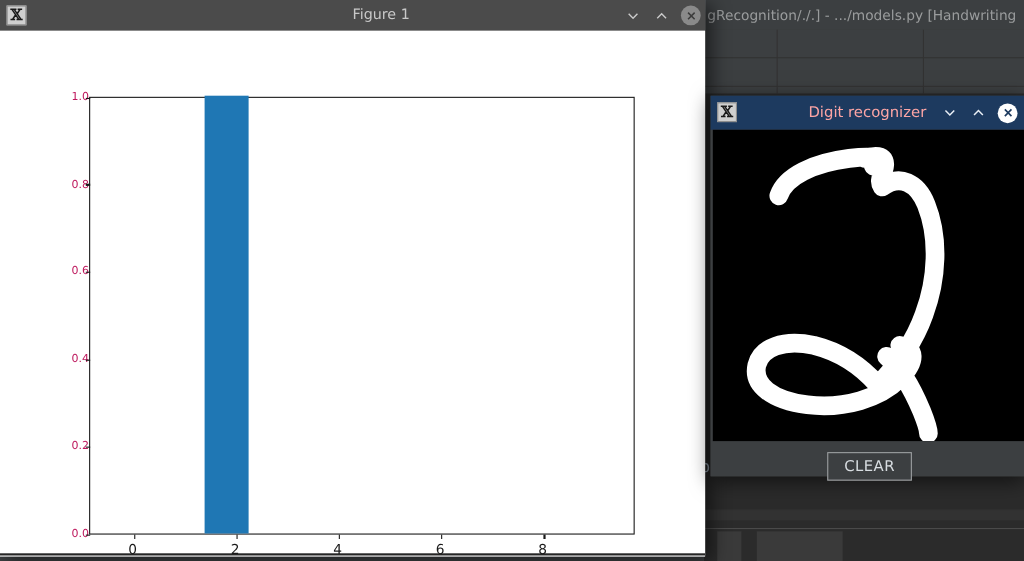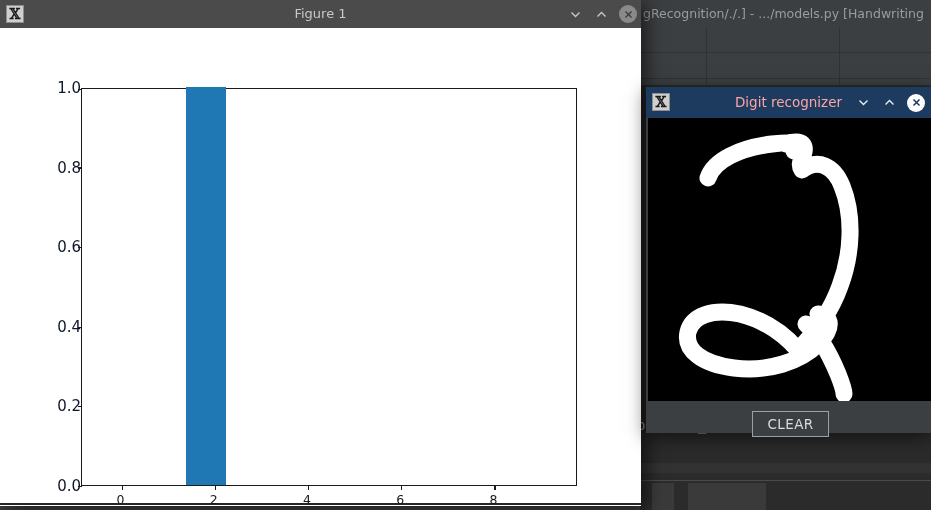--- a/index.html
+++ b/index.html
@@ -111,20 +111,21 @@
     box-sizing: border-box;
   }
   .figwin-title .ttl {
     position: absolute;
     left: 0; top: 0;
     width: 641px;
     text-align: center;
     line-height: 28px;
     font-size: 13px;
     color: #c8c8c8;
+    padding-left: 26px;
   }
   .win-icon {
     position: absolute;
     left: 6px; top: 5px;
     width: 18px; height: 18px;
     background: #cfcfcf;
     border: 1px solid #8e8e8e;
     box-sizing: border-box;
     display: flex;
     align-items: center;
@@ -175,22 +176,22 @@
     box-sizing: border-box;
   }
   .bar {
     position: absolute;
     bottom: 0;
   }
   .ytick-label {
     position: absolute;
     right: 0;
     text-align: right;
-    font-size: 15px;
-    color: #0f172a;
+    font-size: 10px;
+    color: #be185d;
     transform: translateY(-50%);
     width: 40px;
   }
   .ytick-mark {
     position: absolute;
     left: -4px;
     width: 4px; height: 1.3px;
     background: #1a1a1a;
   }
   .xtick-label {

